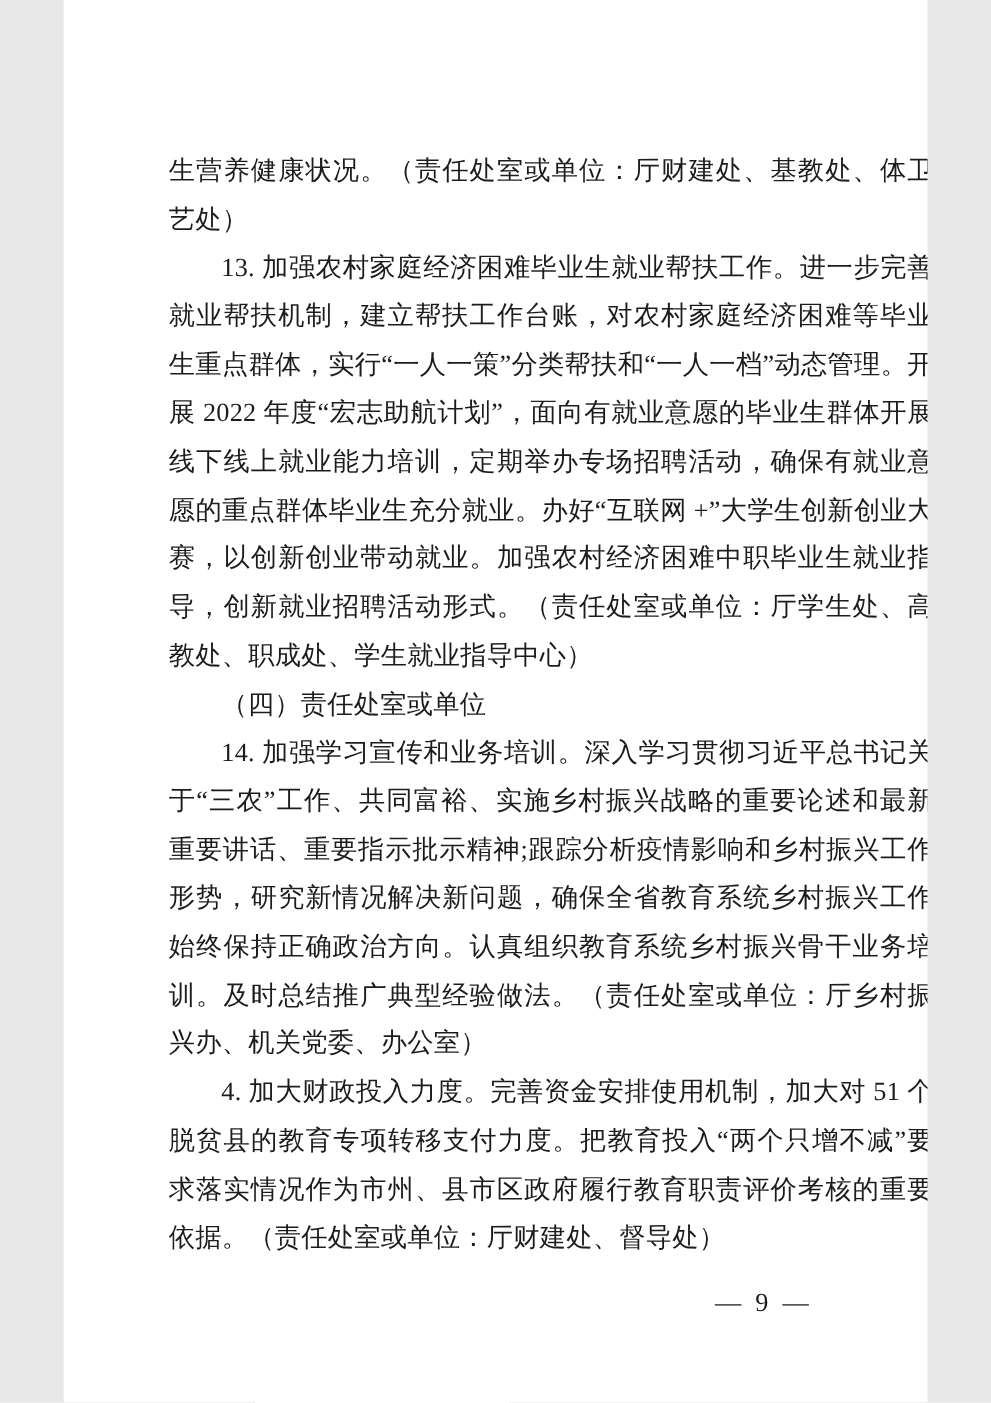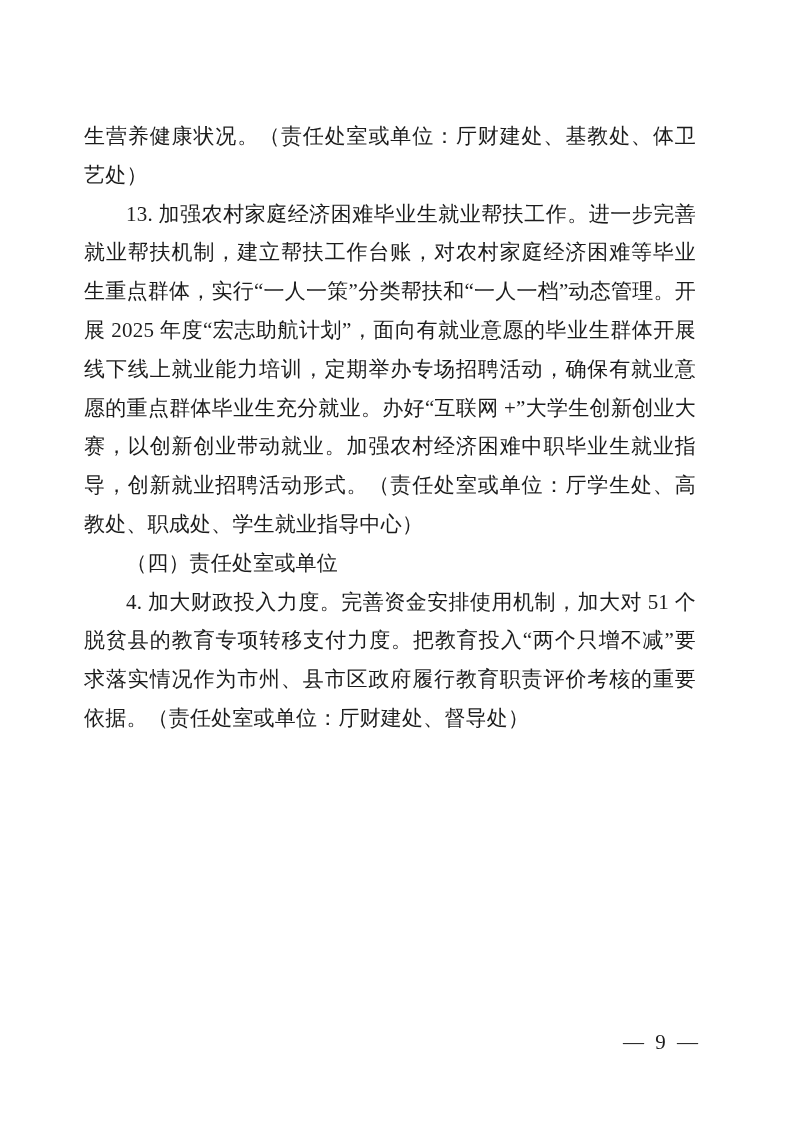--- a/index.html
+++ b/index.html
@@ -2,21 +2,21 @@
 <html><head>
 <meta charset="utf-8">
 <style>
   html, body {
     margin: 0;
     padding: 0;
     background: #e8e8e8;
   }
   .page {
     position: relative;
-    width: 793px;
+    width: 691px;
     height: 1122px;
     margin: 0 auto;
     background: #ffffff;
     overflow: hidden;
     font-family: "Liberation Serif", "DejaVu Serif", serif;
     color: #1c1c1c;
   }
   .content {
     position: absolute;
     left: 84px;
@@ -47,18 +47,19 @@
     color: #1c1c1c;
     white-space: nowrap;
   }
 </style>
 </head>
 <body>
 
 <div class="page">
   <div class="content">
     <p>生营养健康状况。（责任处室或单位：厅财建处、基教处、体卫艺处）</p>
-    <p class="para-indent">13. 加强农村家庭经济困难毕业生就业帮扶工作。进一步完善就业帮扶机制，建立帮扶工作台账，对农村家庭经济困难等毕业生重点群体，实行“一人一策”分类帮扶和“一人一档”动态管理。开展 2025 年度“宏志助航计划”，面向有就业意愿的毕业生群体开展线下线上就业能力培训，定期举办专场招聘活动，确保有就业意愿的重点群体毕业生充分就业。办好“互联网 +”大学生创新创业大赛，以创新创业带动就业。加强农村经济困难中职毕业生就业指导，创新就业招聘活动形式。（责任处室或单位：厅学生处、高教处、职成处、学生就业指导中心）</p>
+    <p class="para-indent">13. 加强农村家庭经济困难毕业生就业帮扶工作。进一步完善就业帮扶机制，建立帮扶工作台账，对农村家庭经济困难等毕业生重点群体，实行“一人一策”分类帮扶和“一人一档”动态管理。开展 2022 年度“宏志助航计划”，面向有就业意愿的毕业生群体开展线下线上就业能力培训，定期举办专场招聘活动，确保有就业意愿的重点群体毕业生充分就业。办好“互联网 +”大学生创新创业大赛，以创新创业带动就业。加强农村经济困难中职毕业生就业指导，创新就业招聘活动形式。（责任处室或单位：厅学生处、高教处、职成处、学生就业指导中心）</p>
     <p class="section-heading">（四）责任处室或单位</p>
+    <p class="para-indent">14. 加强学习宣传和业务培训。深入学习贯彻习近平总书记关于“三农”工作、共同富裕、实施乡村振兴战略的重要论述和最新重要讲话、重要指示批示精神;跟踪分析疫情影响和乡村振兴工作形势，研究新情况解决新问题，确保全省教育系统乡村振兴工作始终保持正确政治方向。认真组织教育系统乡村振兴骨干业务培训。及时总结推广典型经验做法。（责任处室或单位：厅乡村振兴办、机关党委、办公室）</p>
     <p class="para-indent">4. 加大财政投入力度。完善资金安排使用机制，加大对 51 个脱贫县的教育专项转移支付力度。把教育投入“两个只增不减”要求落实情况作为市州、县市区政府履行教育职责评价考核的重要依据。（责任处室或单位：厅财建处、督导处）</p>
   </div>
   <div class="page-number">— 9 —</div>
 </div>
 
 </body></html>

